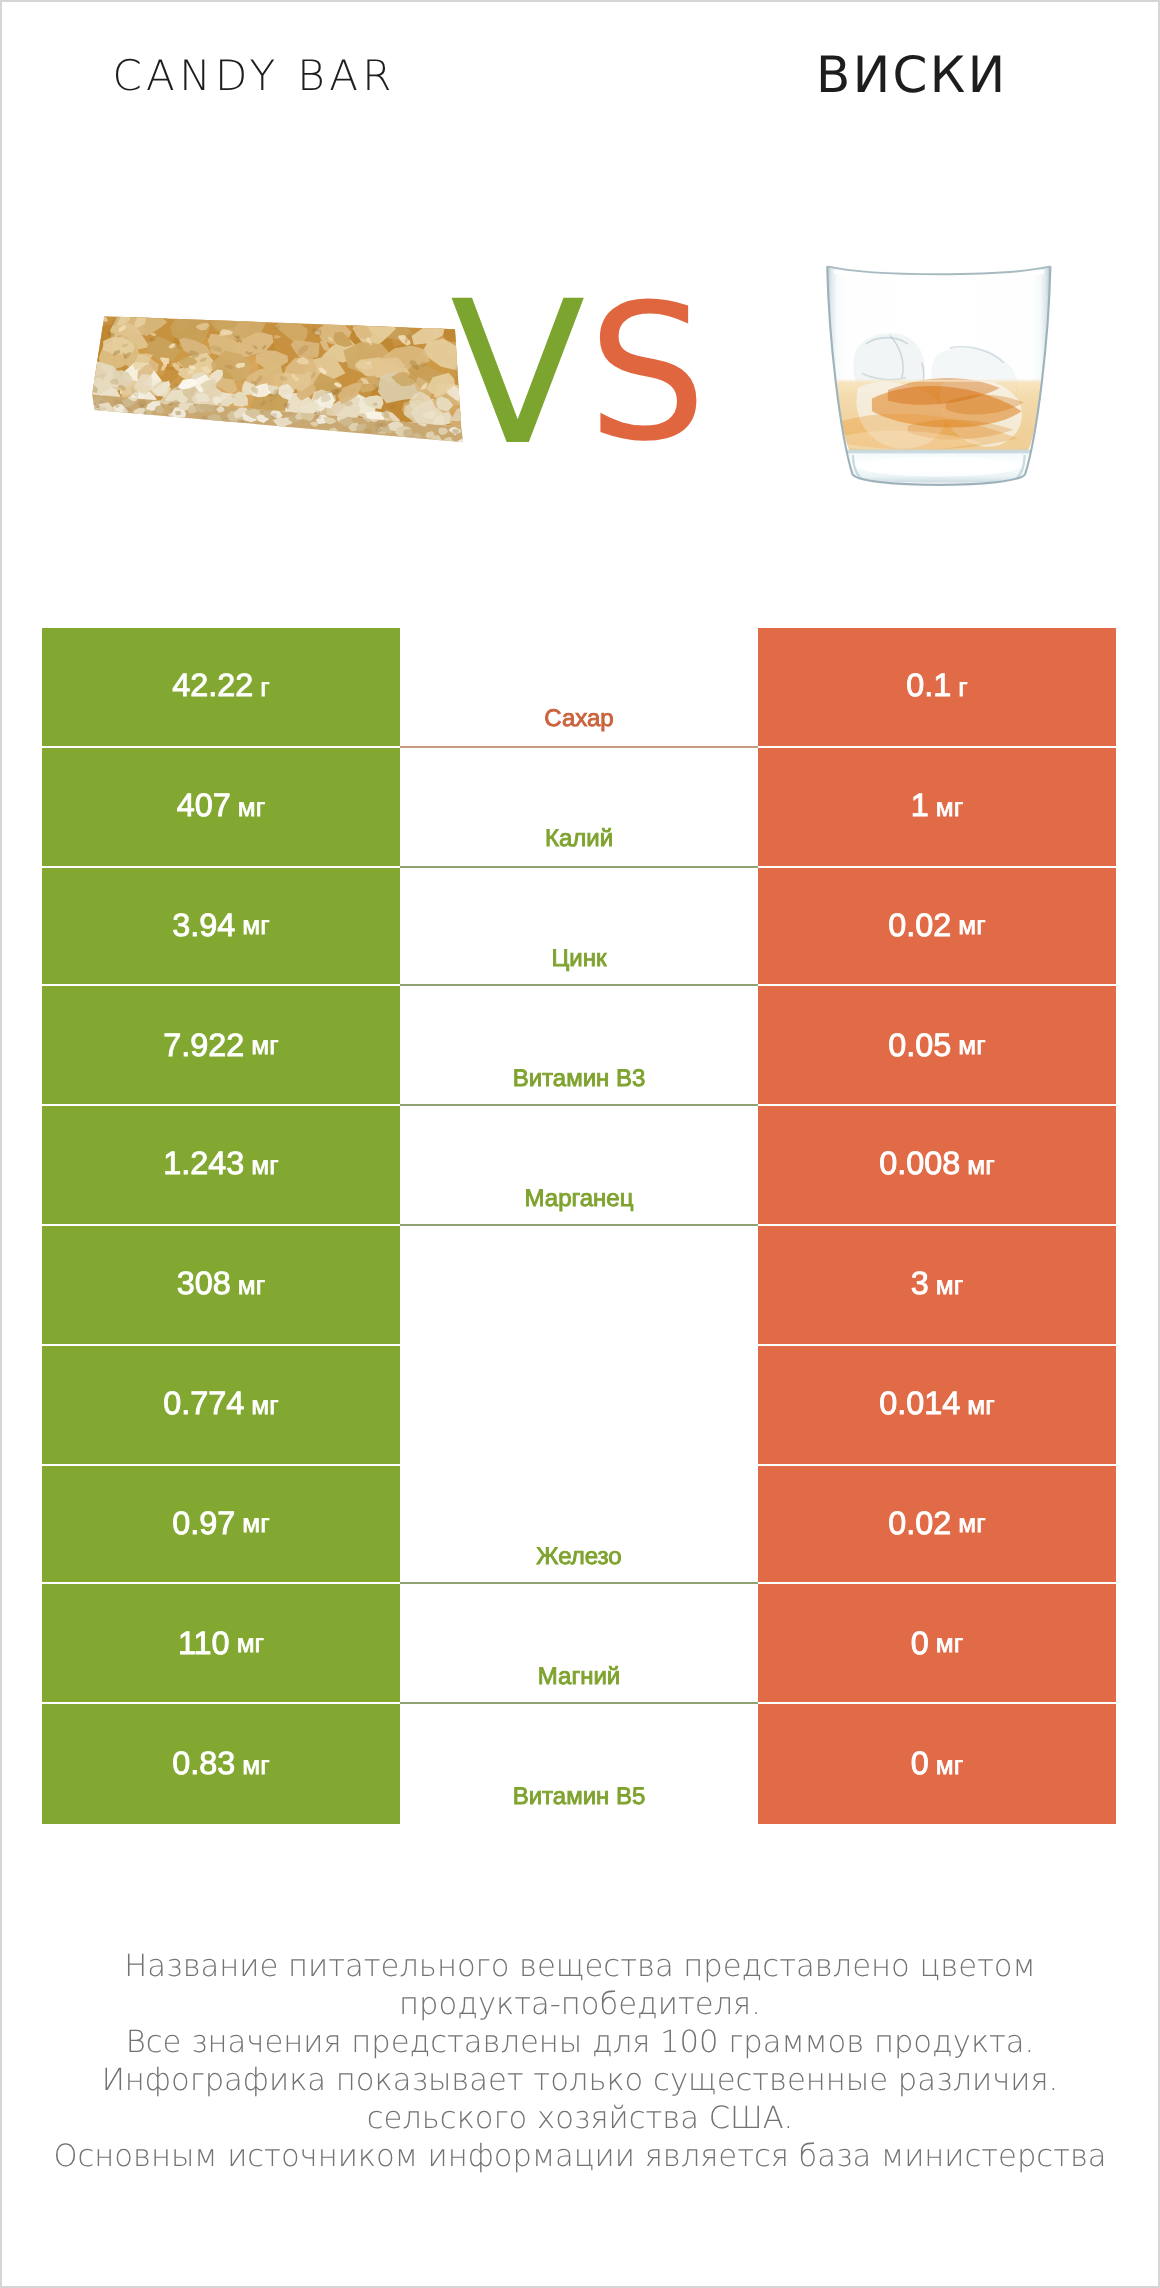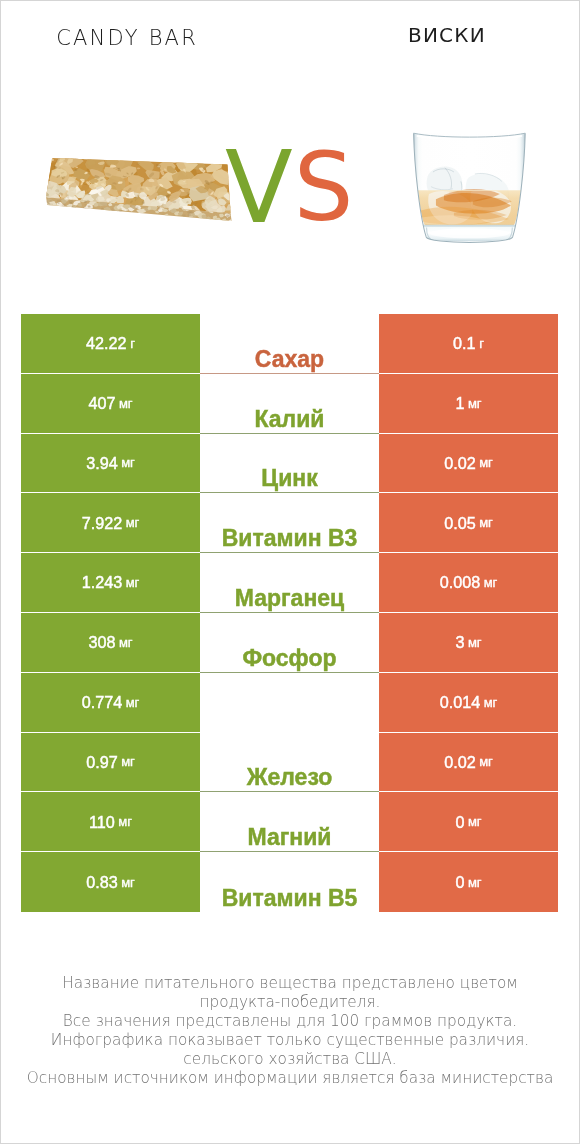--- a/index.html
+++ b/index.html
@@ -1,39 +1,39 @@
 <!DOCTYPE html>
 <html><head>
 <meta charset="utf-8">
 <style>
   html,body{margin:0;padding:0;}
   body{width:580px;height:1144px;background:#ffffff;font-family:"Liberation Sans",sans-serif;overflow:hidden;}
   .page{position:relative;width:580px;height:1144px;background:#fff;}
   .page-border{position:absolute;left:0;top:0;width:580px;height:1144px;box-sizing:border-box;border:1px solid #d5d5d5;pointer-events:none;}
   .title{position:absolute;white-space:nowrap;color:#1d1d1d;}
   .title-l{left:56.2px;top:26px;font-size:21px;letter-spacing:2.2px;font-weight:200;font-family:"DejaVu Sans",sans-serif;}
-  .title-r{left:408px;top:23px;font-size:20px;letter-spacing:1.2px;font-weight:400;font-family:"DejaVu Sans",sans-serif;}
+  .title-r{left:408px;top:23px;font-size:25px;letter-spacing:1.2px;font-weight:400;font-family:"DejaVu Sans",sans-serif;}
   .bar-img{position:absolute;left:43.9px;top:144.9px;width:197.5px;height:85.6px;}
   .glass-img{position:absolute;left:410.6px;top:129.3px;width:116.8px;height:126.8px;}
   .vs{position:absolute;left:224px;top:142px;line-height:84px;font-weight:400;font-family:"DejaVu Sans",sans-serif;white-space:nowrap;}
   .vs .v{color:#7BA52E;font-size:99px;position:relative;top:4px;left:1px;}
   .vs .s{color:#E0663F;font-size:94px;position:relative;top:2px;left:2px;}
   .tbl{position:absolute;left:0;top:314px;width:580px;}
   .row{position:absolute;left:0;width:580px;height:59.8px;}
   .cell{position:absolute;top:0;height:59.8px;display:flex;align-items:center;justify-content:center;box-sizing:border-box;line-height:1;padding-bottom:0;}
   .cl{left:21px;width:179px;background:#82A832;color:#ffffff;}
   .cm{left:200px;width:179px;background:#ffffff;box-sizing:border-box;}
   .cr{left:379px;width:179px;background:#E16A47;color:#ffffff;}
   .row:not(:last-child) .cl{border-bottom:1px solid #ffffff;}
   .row:not(:last-child) .cr{border-bottom:1px solid #ffffff;}
   .row:not(:last-child) .cm{border-bottom:1px solid #90a272;}
   .row.w-right:not(:last-child) .cm{border-bottom:1px solid #c79a86;}
   .num{font-size:16.2px;font-weight:400;font-family:"Liberation Sans",sans-serif;-webkit-text-stroke:0.45px #ffffff;}
   .unit{font-size:13px;font-weight:400;margin-left:3.5px;font-family:"Liberation Sans",sans-serif;-webkit-text-stroke:0.38px #ffffff;}
-  .lbl{font-size:23px;font-weight:700;font-family:"Liberation Sans",sans-serif;margin-top:32px;}
+  .lbl{font-size:12px;font-weight:400;font-family:"Liberation Sans",sans-serif;margin-top:32px;}
   .lbl.g{color:#7FA32F;-webkit-text-stroke:0.45px #7FA32F;}
   .lbl.o{color:#C9643E;-webkit-text-stroke:0.45px #C9643E;}
   .foot{position:absolute;left:0;top:974px;width:580px;text-align:center;font-size:15.3px;line-height:19px;color:#737373;font-family:"DejaVu Sans",sans-serif;font-weight:300;}
 </style>
 </head>
 <body>
 
 <div class="page">
   <div class="page-border"></div>
   <div class="title title-l">CANDY BAR</div>
@@ -527,23 +527,20 @@
         <div class="cell cr">
           <span class="num">0.008</span>
           <span class="unit">мг</span>
         </div>
       </div>
       <div class="row w-left" style="top: 299px;">
         <div class="cell cl">
           <span class="num">308</span>
           <span class="unit">мг</span>
         </div>
-        <div class="cell cm">
-          <span class="lbl g">Фосфор</span>
-        </div>
         <div class="cell cr">
           <span class="num">3</span>
           <span class="unit">мг</span>
         </div>
       </div>
       <div class="row w-left" style="top: 358.8px;">
         <div class="cell cl">
           <span class="num">0.774</span>
           <span class="unit">мг</span>
         </div>

